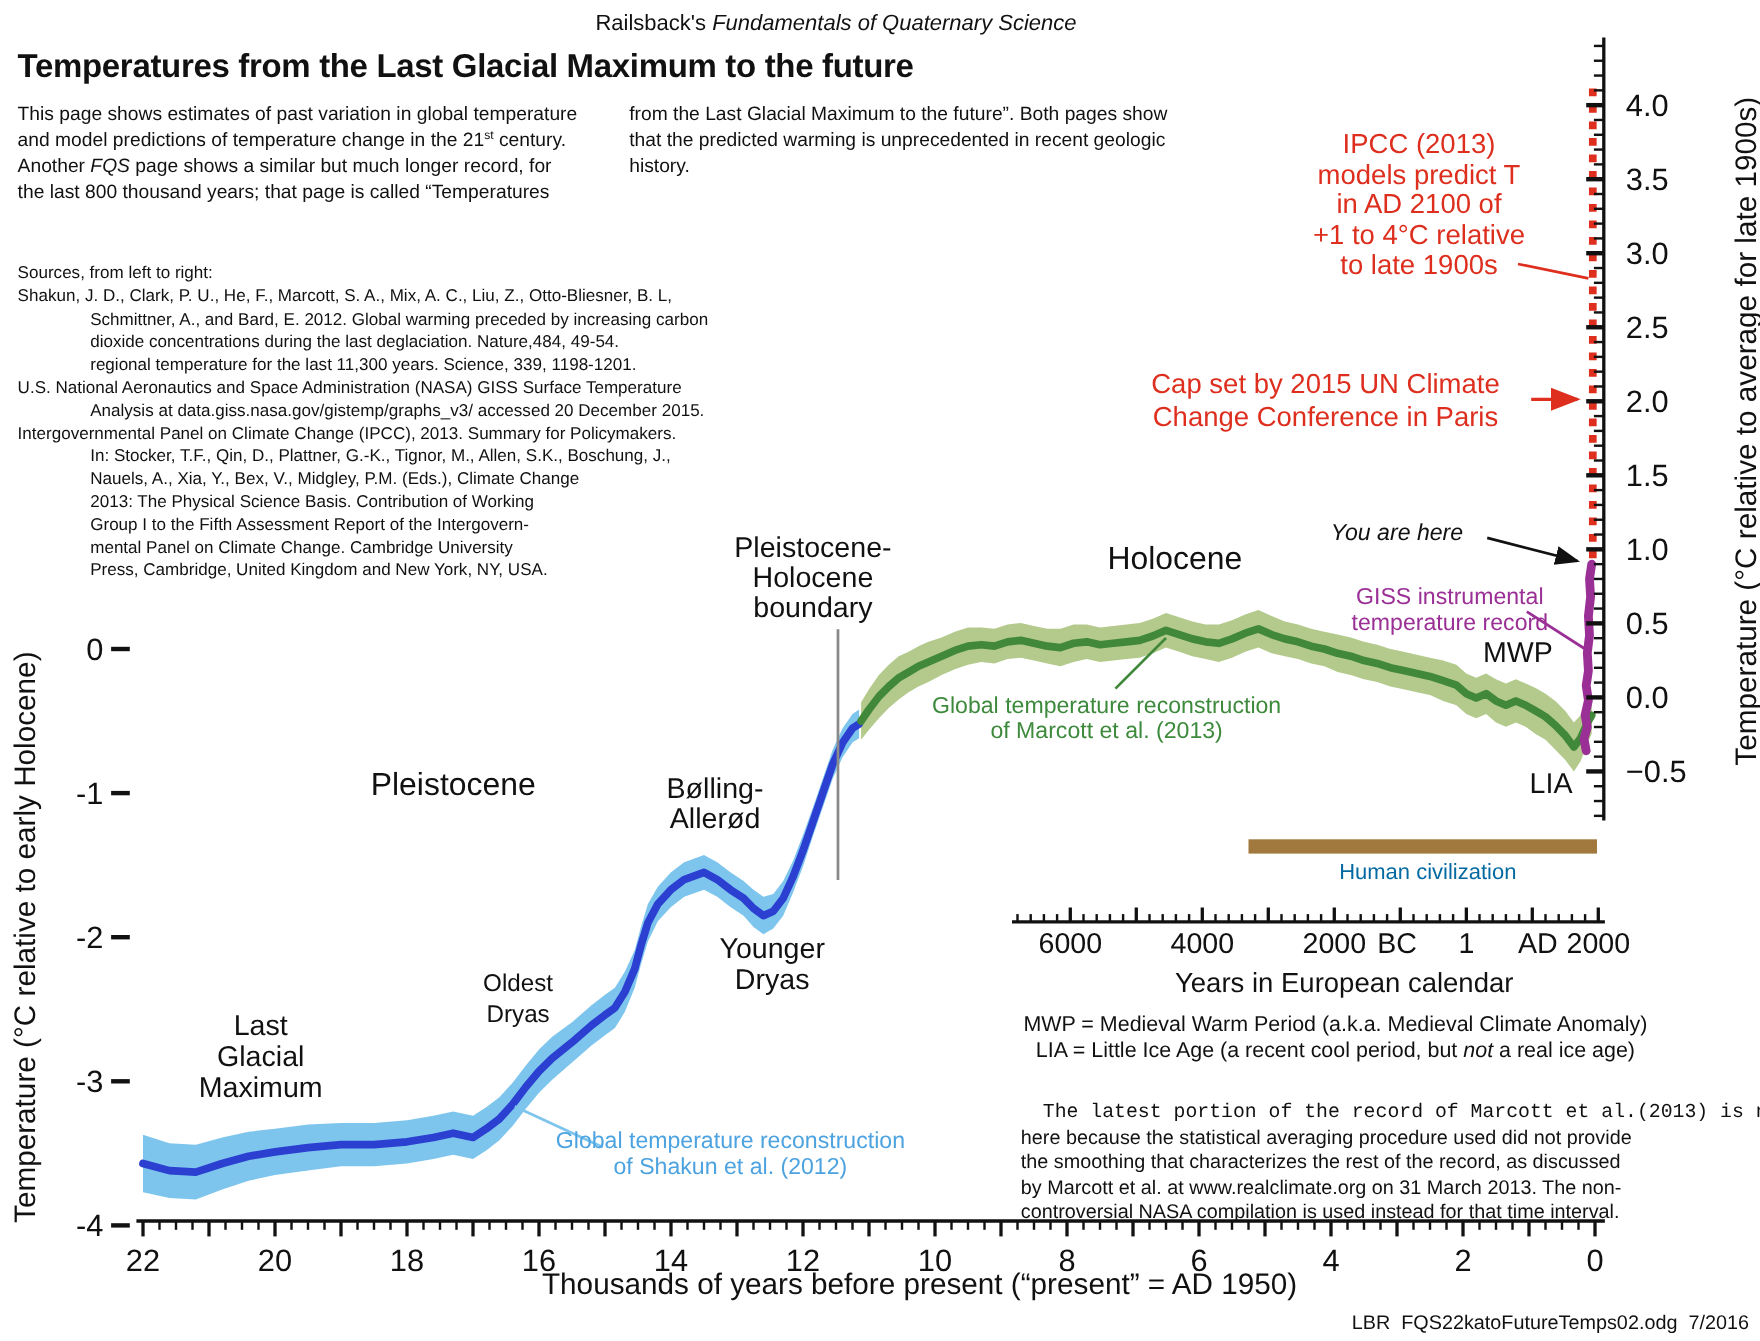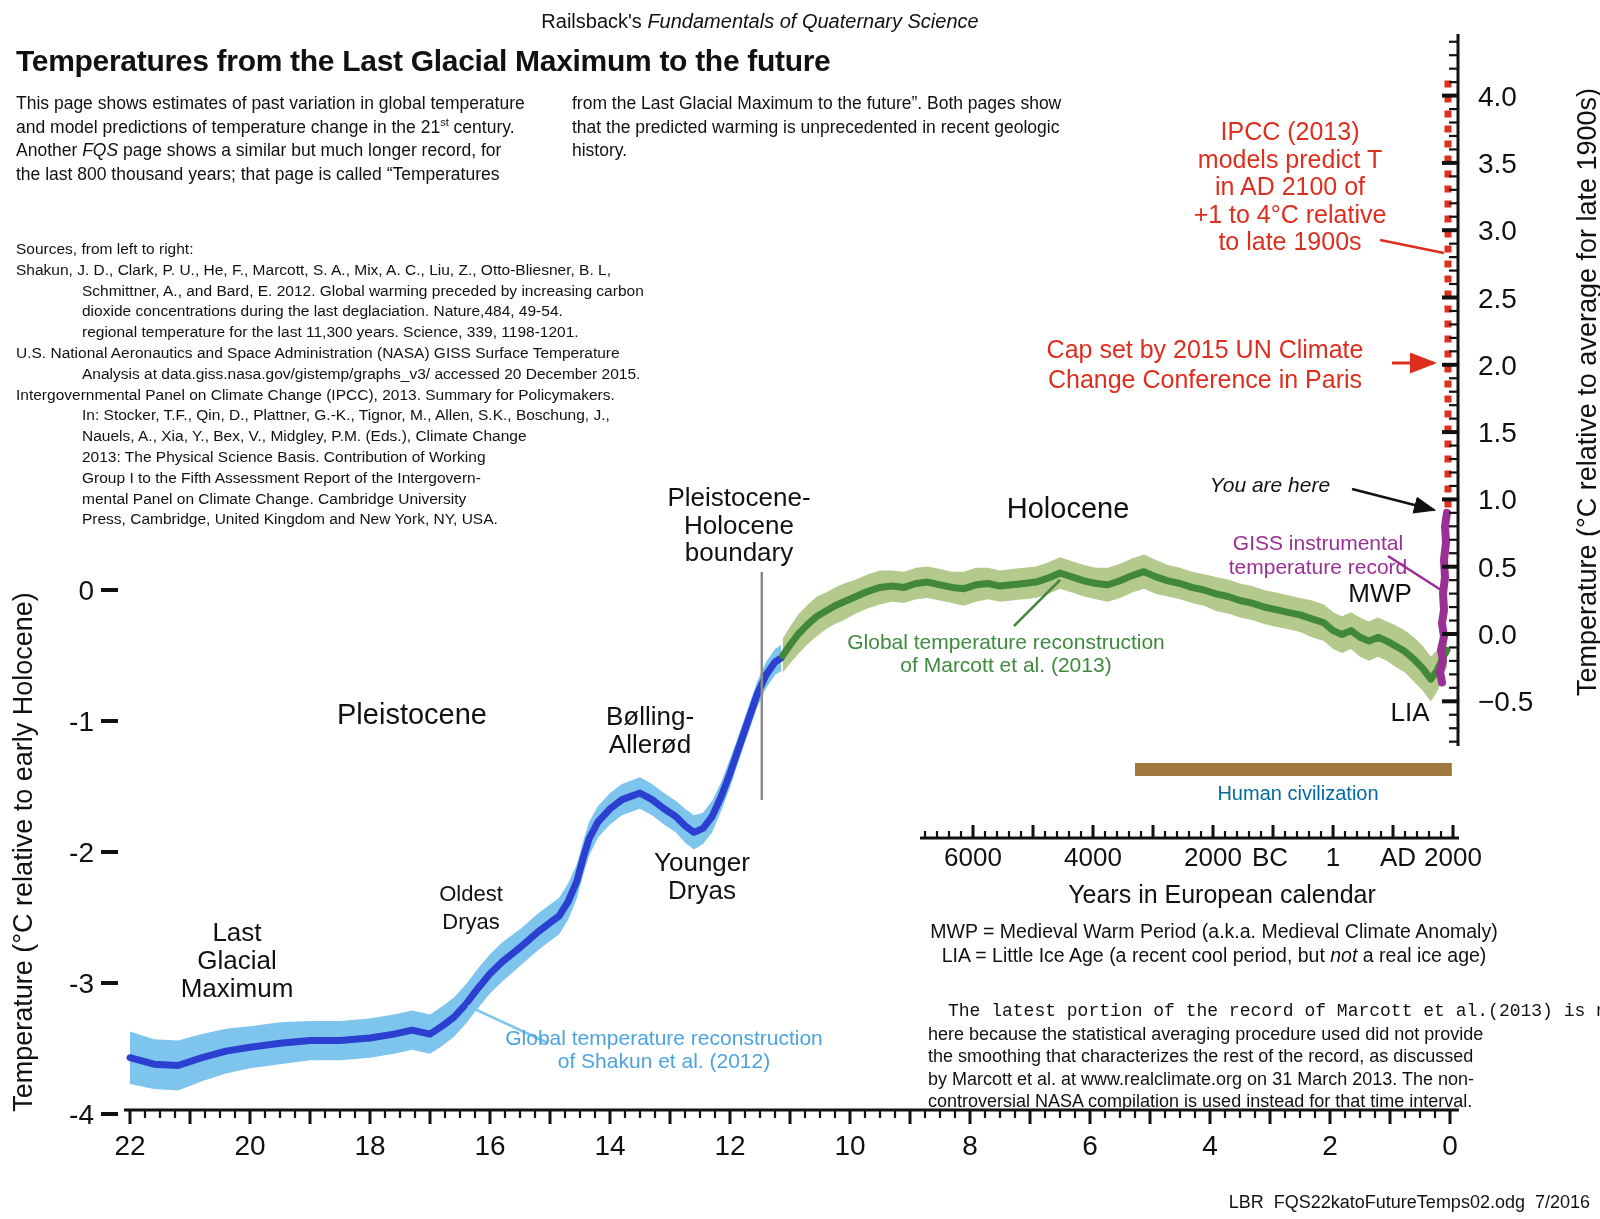--- a/index.html
+++ b/index.html
@@ -422,17 +422,18 @@
       <div class="line"><span>LIA = Little Ice Age (a recent cool period, but </span><span class="it">not</span><span> a real ice age)</span></div>
     </div>
   <div class="abs marcottnote">
       <div class="line"><span>The latest portion of the record of Marcott et al.(2013) is not shown</span></div>
       <div class="line"><span>here because the statistical averaging procedure used did not provide</span></div>
       <div class="line"><span>the smoothing that characterizes the rest of the record, as discussed</span></div>
       <div class="line"><span>by Marcott et al. at www.realclimate.org on 31 March 2013.  The non-</span></div>
       <div class="line"><span>controversial NASA compilation is used instead for that time interval.</span></div>
     </div>
 
+  <div class="abs xtitle ctr">Thousands of years before present (“present” = AD 1950)</div>
   <div class="abs laxis">Temperature (°C relative to early Holocene)</div>
   <div class="abs raxis">Temperature (°C relative to average for late 1900s)</div>
   <div class="abs credit">LBR  FQS22katoFutureTemps02.odg  7/2016</div>
 
 </div>
 
 </body></html>

